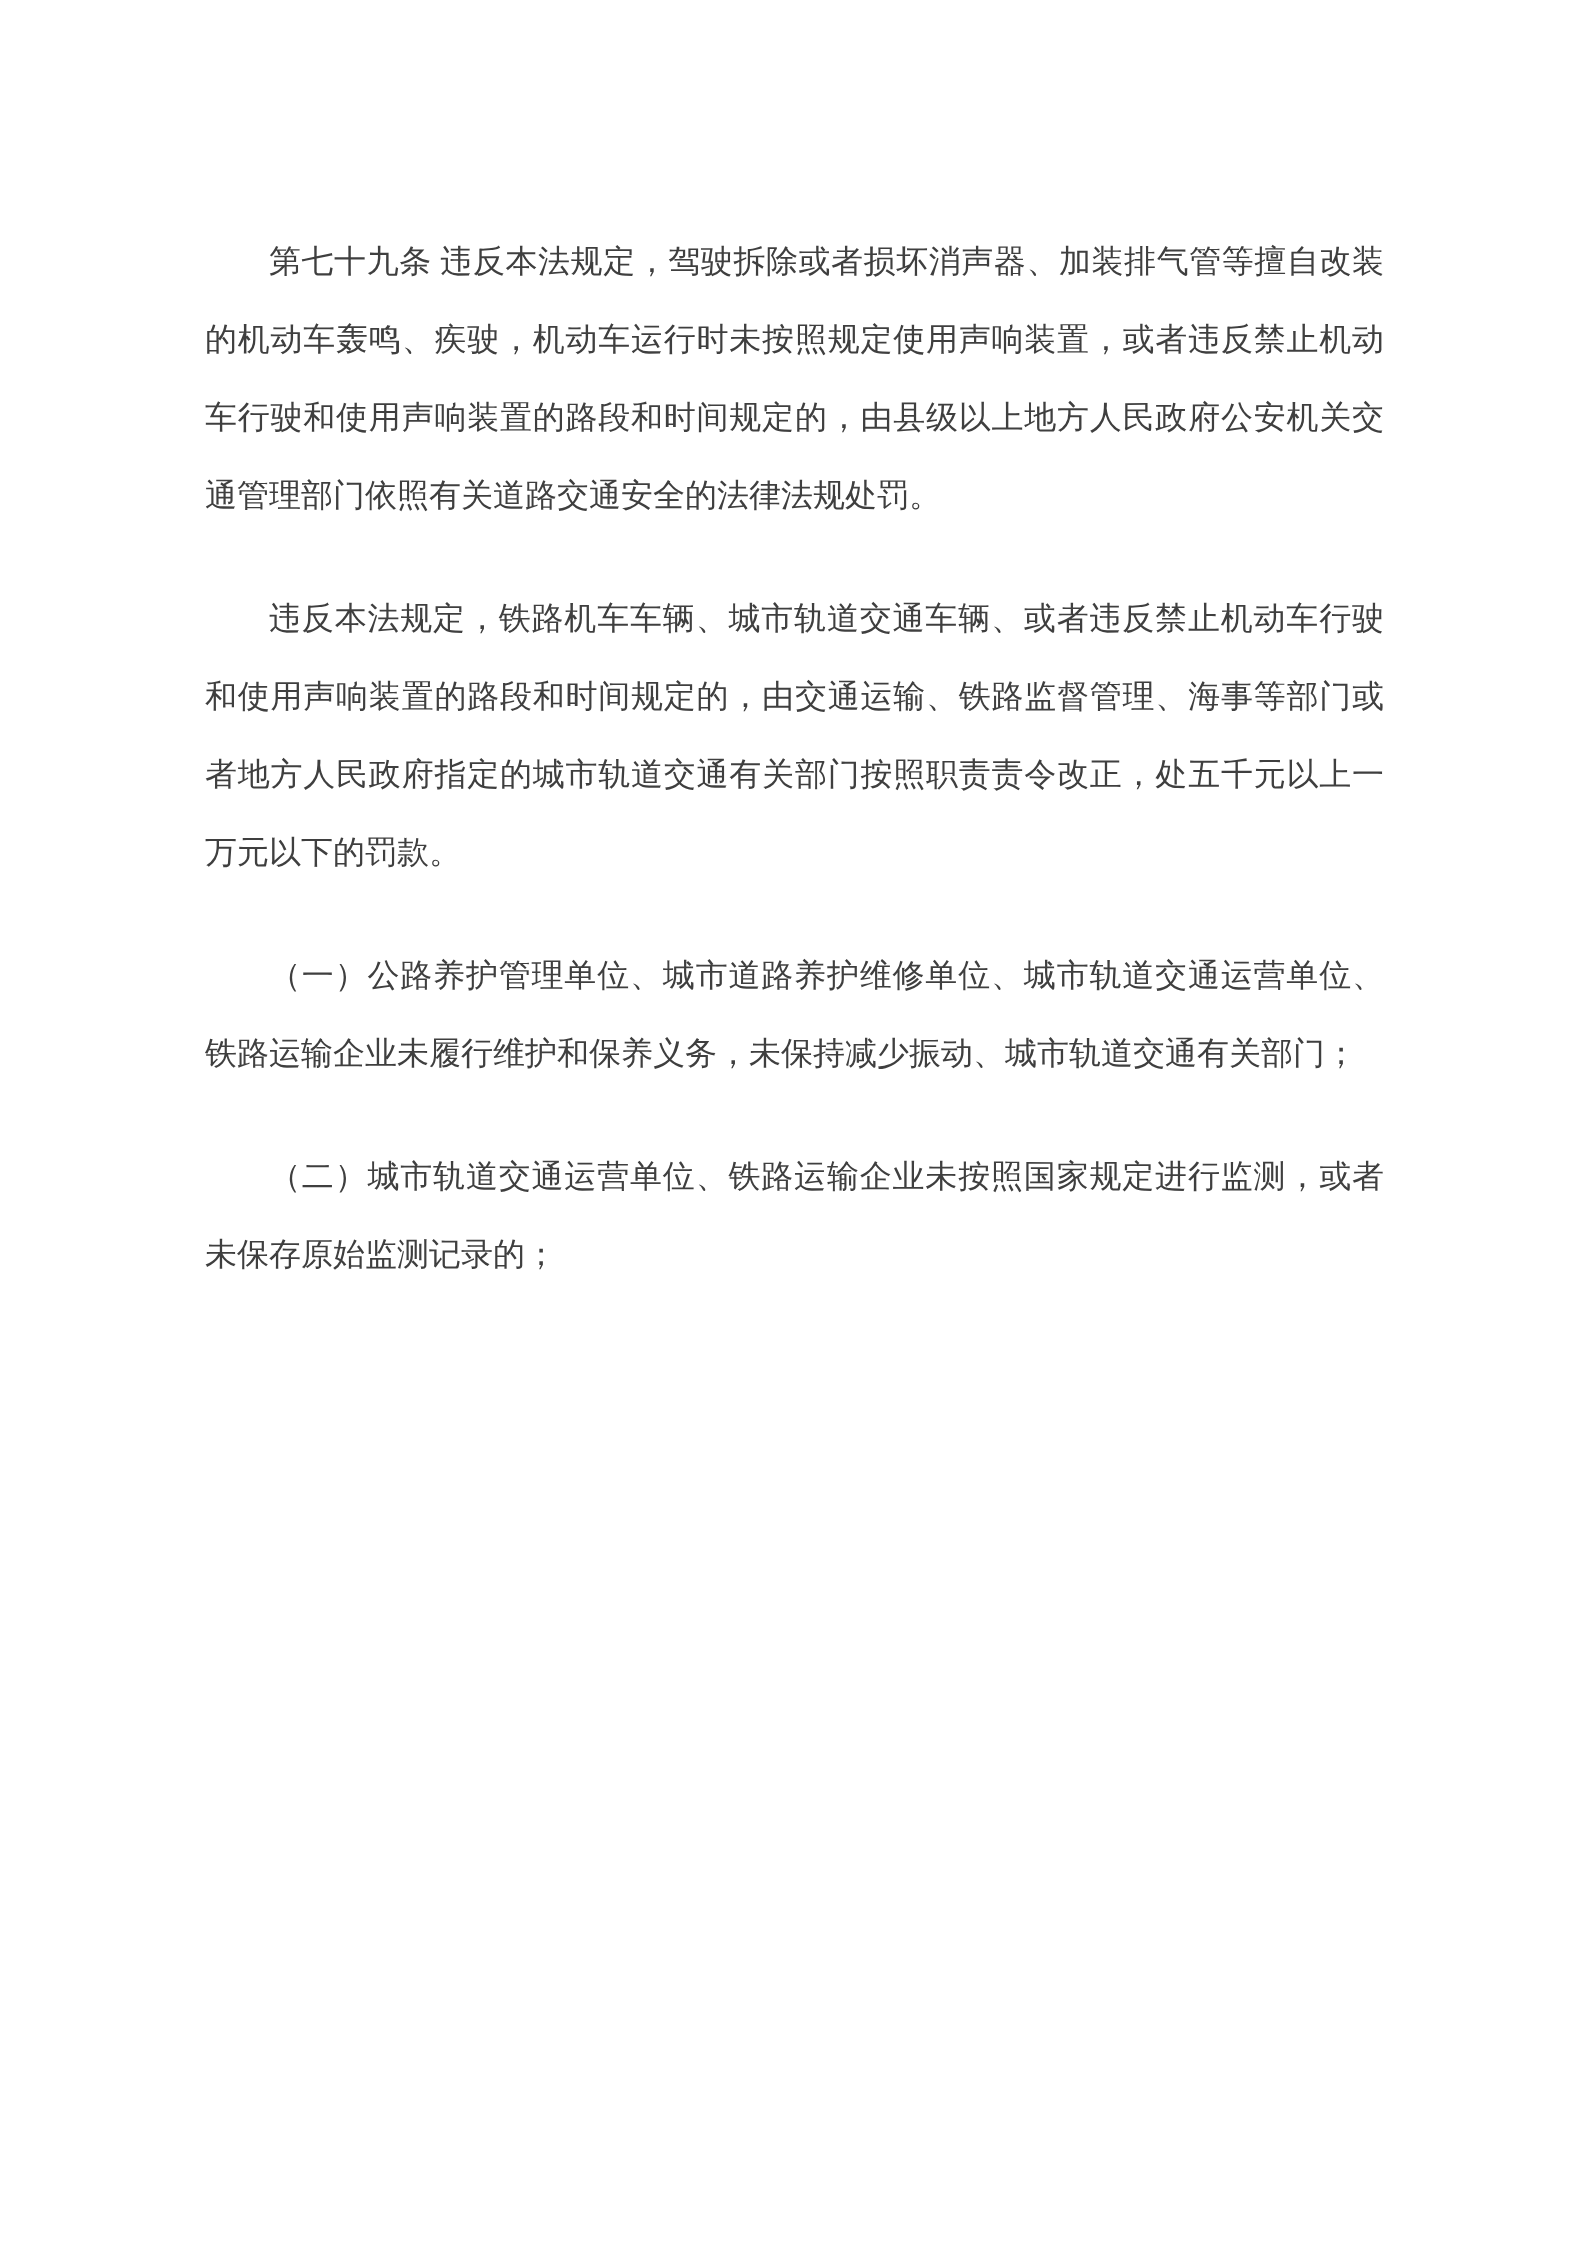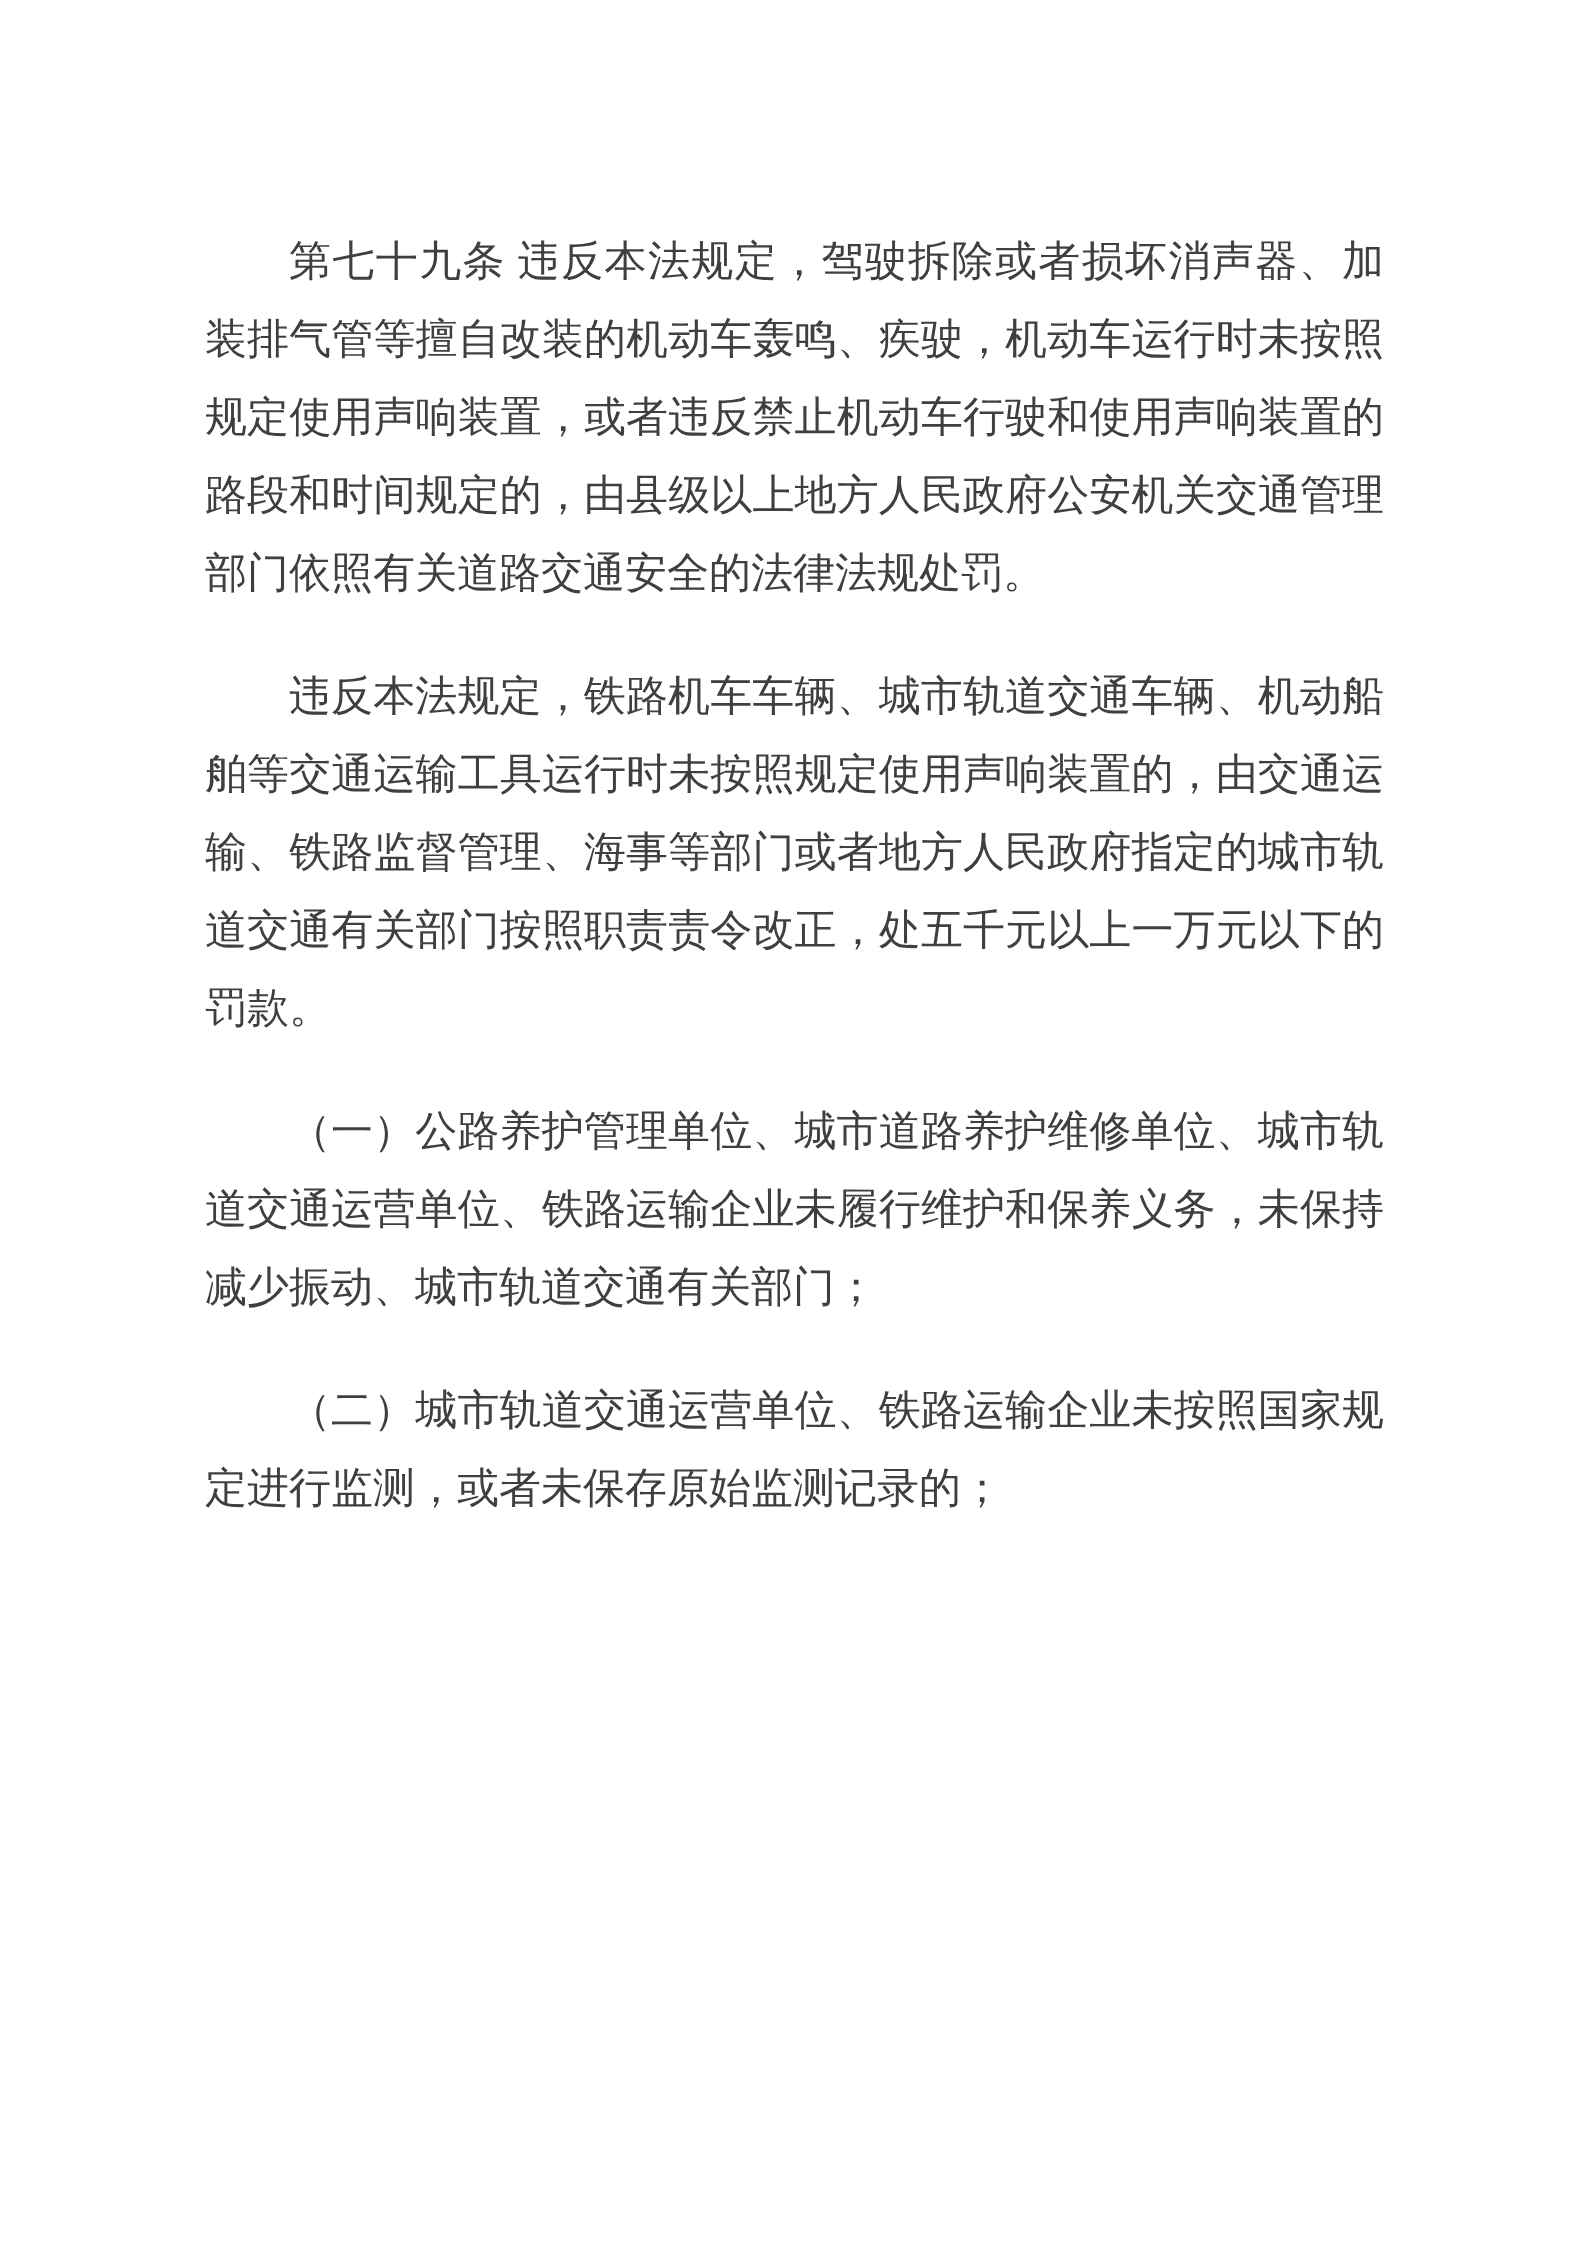--- a/index.html
+++ b/index.html
@@ -18,35 +18,35 @@
     width: 1587px;
     height: 2245px;
     padding: 222px 203px 0 205px;
     background: #ffffff;
   }
   .doc-body p.para {
     margin: 0 0 45px 0;
     padding: 0;
     font-family: "Liberation Serif", "DejaVu Serif", serif;
     font-weight: normal;
-    font-size: 42px;
+    font-size: 32px;
     line-height: 78px;
     color: #3f3f3f;
     text-align: justify;
     text-align-last: left;
     text-indent: 2em;
     letter-spacing: 0;
   }
   .doc-body p.para:last-child {
     margin-bottom: 0;
   }
 </style>
 </head>
 <body>
 
 <div class="page">
   <div class="doc-body">
     <p class="para">第七十九条 违反本法规定，驾驶拆除或者损坏消声器、加装排气管等擅自改装的机动车轰鸣、疾驶，机动车运行时未按照规定使用声响装置，或者违反禁止机动车行驶和使用声响装置的路段和时间规定的，由县级以上地方人民政府公安机关交通管理部门依照有关道路交通安全的法律法规处罚。</p>
-    <p class="para">违反本法规定，铁路机车车辆、城市轨道交通车辆、机动船舶等交通运输工具运行时未按照规定使用声响装置的，由交通运输、铁路监督管理、海事等部门或者地方人民政府指定的城市轨道交通有关部门按照职责责令改正，处五千元以上一万元以下的罚款。</p>
+    <p class="para">违反本法规定，铁路机车车辆、城市轨道交通车辆、或者违反禁止机动车行驶和使用声响装置的路段和时间规定的，由交通运输、铁路监督管理、海事等部门或者地方人民政府指定的城市轨道交通有关部门按照职责责令改正，处五千元以上一万元以下的罚款。</p>
     <p class="para">（一）公路养护管理单位、城市道路养护维修单位、城市轨道交通运营单位、铁路运输企业未履行维护和保养义务，未保持减少振动、城市轨道交通有关部门；</p>
     <p class="para">（二）城市轨道交通运营单位、铁路运输企业未按照国家规定进行监测，或者未保存原始监测记录的；</p>
   </div>
 </div>
 
 </body></html>

